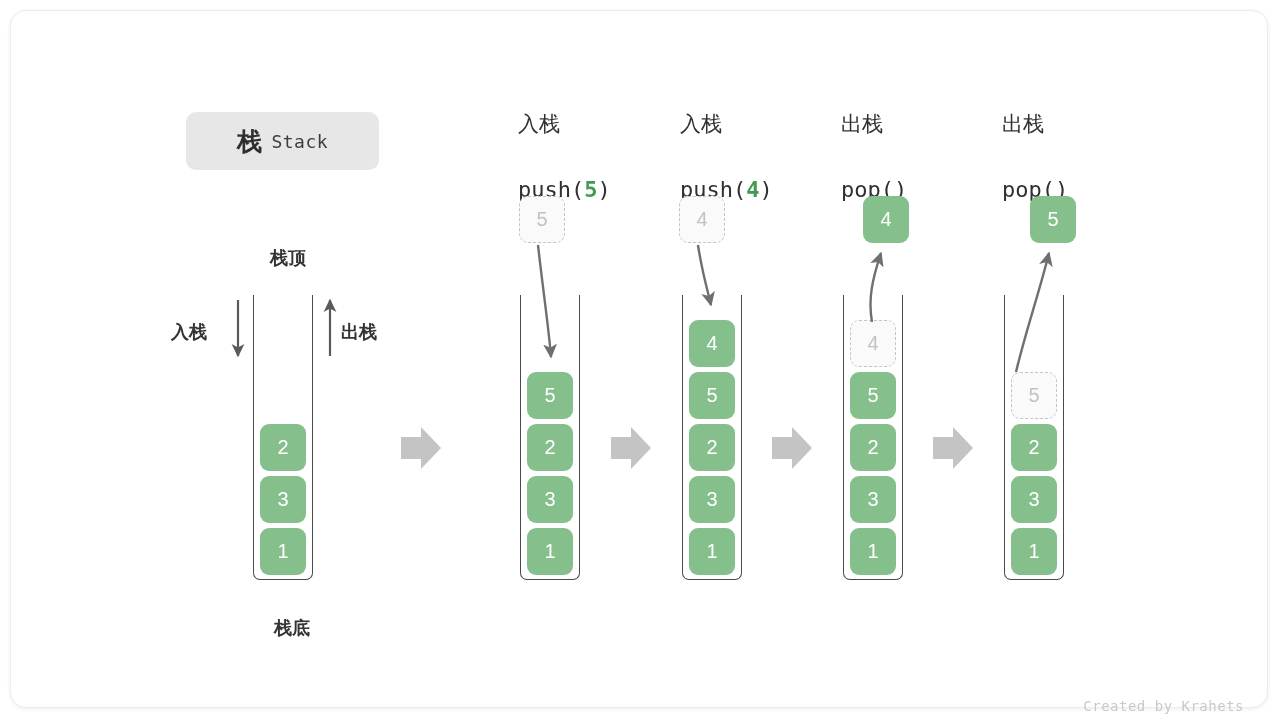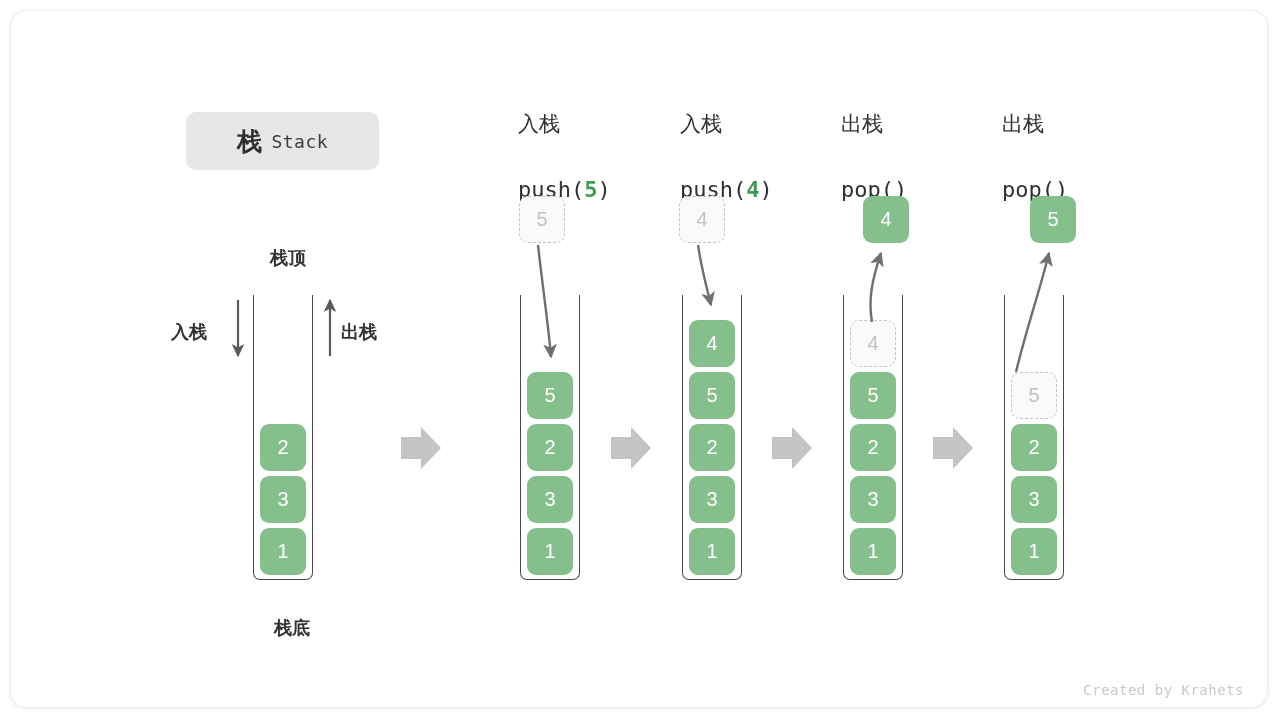--- a/index.html
+++ b/index.html
@@ -145,21 +145,21 @@
     left: 0; top: 0;
     width: 1280px;
     height: 720px;
     pointer-events: none;
   }
 
   
   .footer {
     position: absolute;
     right: 36px;
-    bottom: 22px;
+    bottom: 6px;
     font-family: "DejaVu Sans Mono", "Liberation Mono", monospace;
     font-size: 14px;
     color: #c9c9c9;
     letter-spacing: 0.5px;
   }
 </style>
 </head>
 <body>
 
 <div id="canvas">

